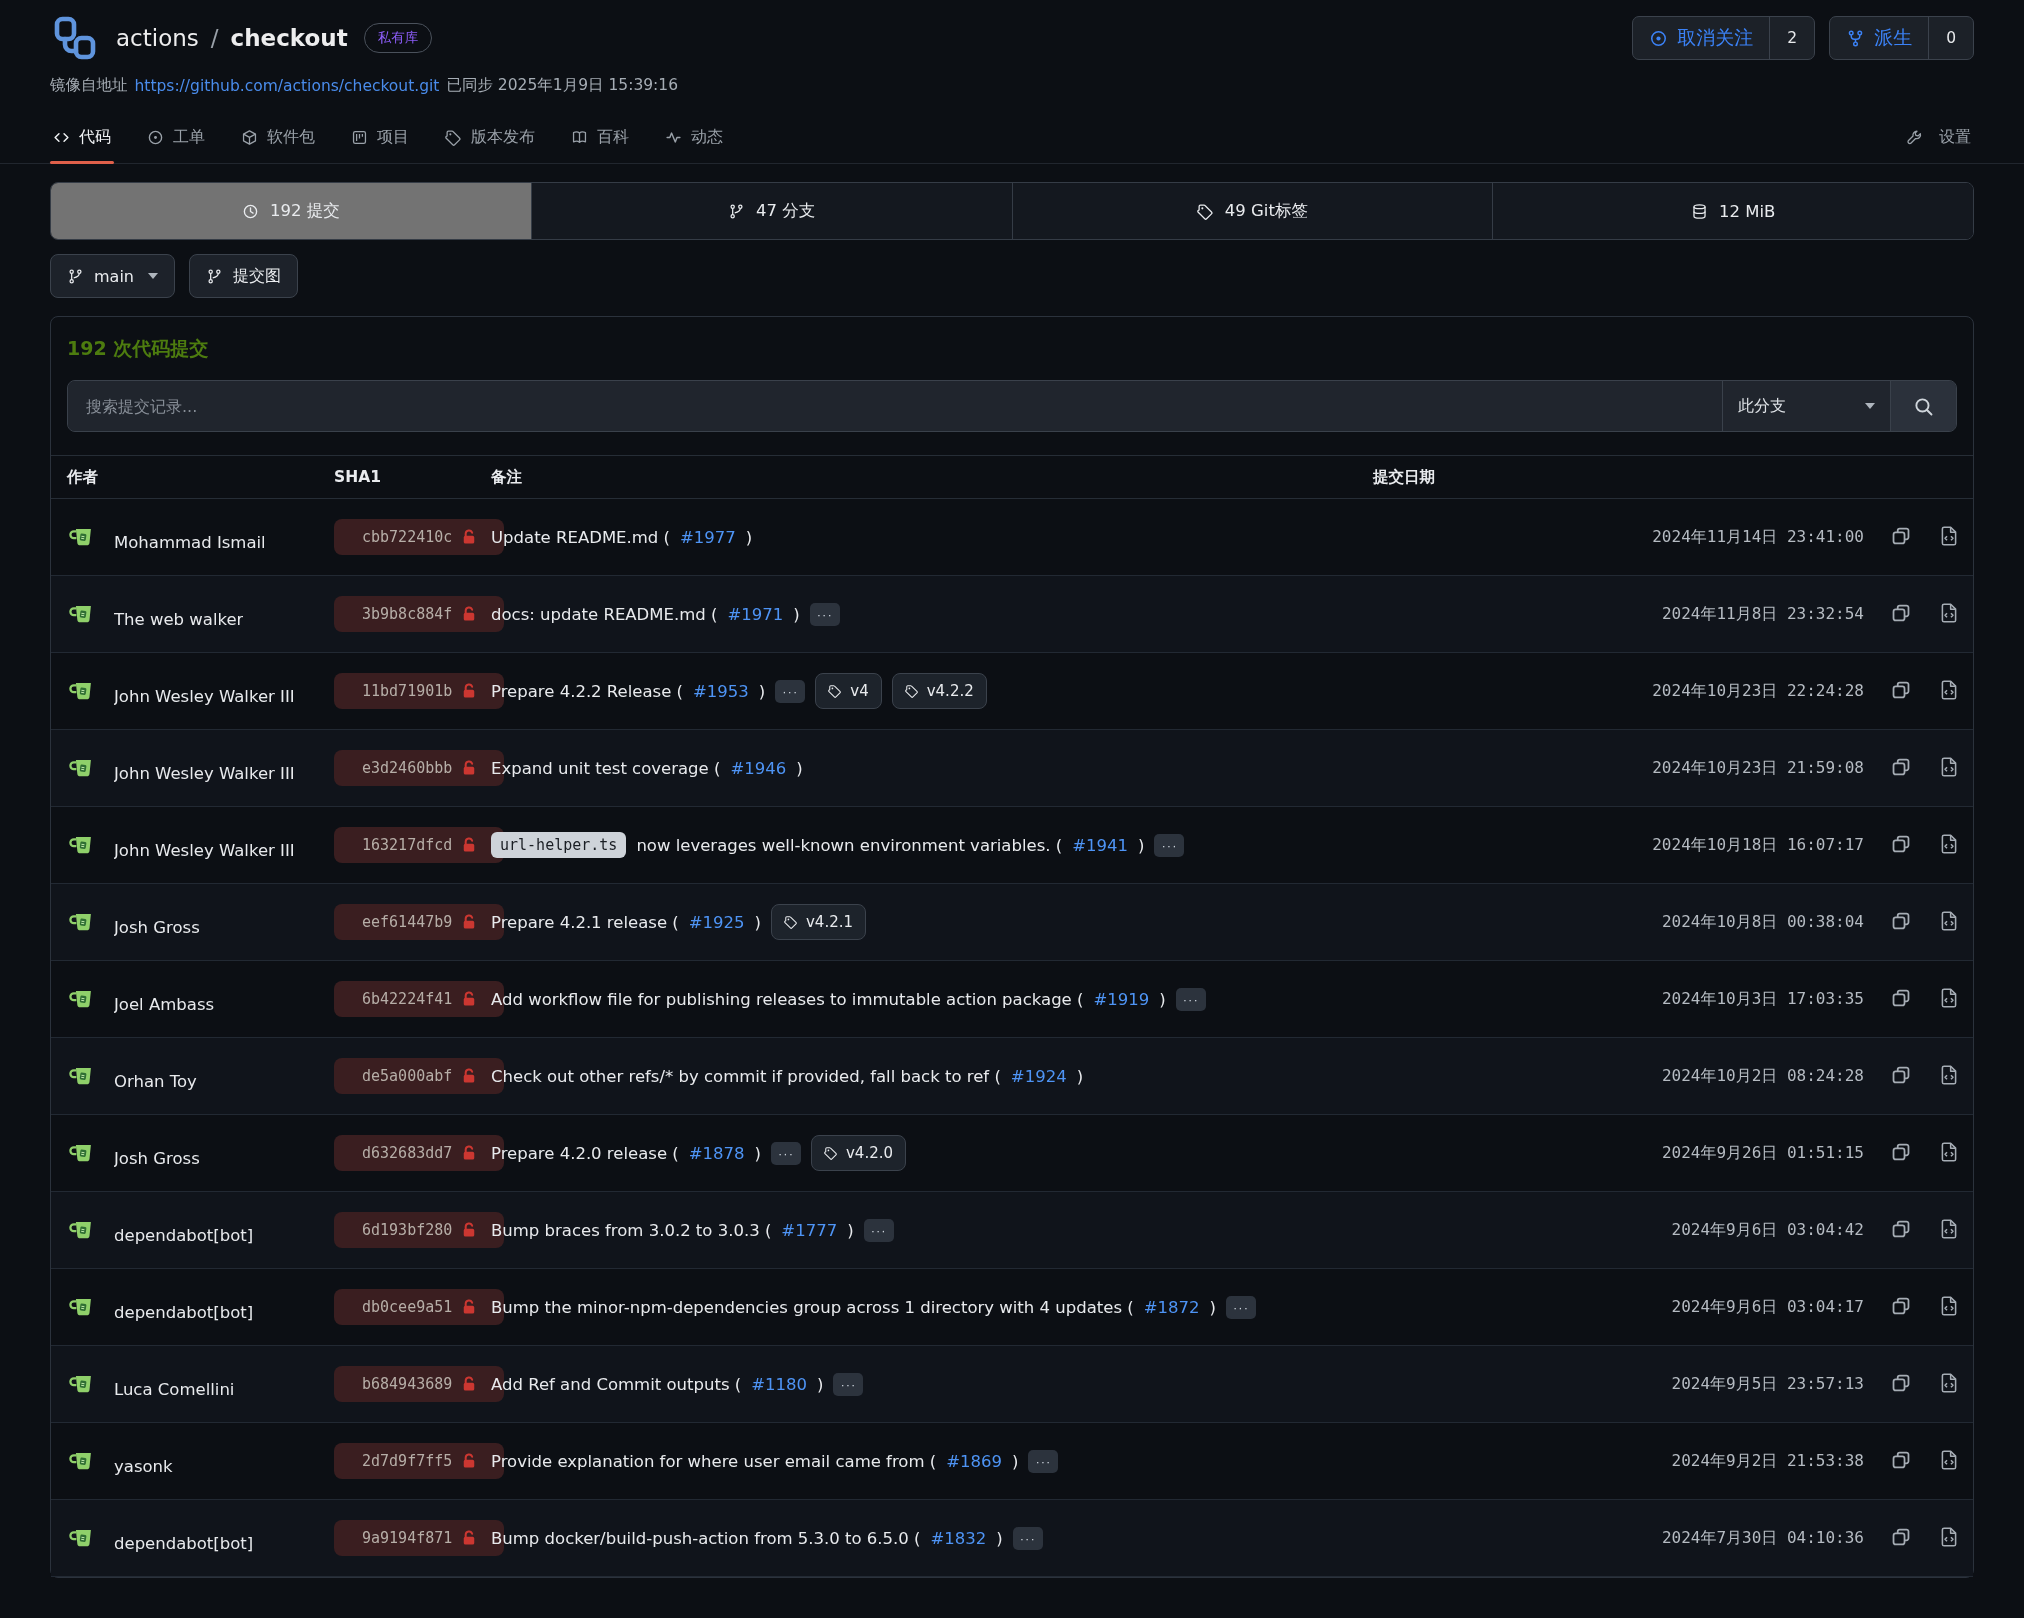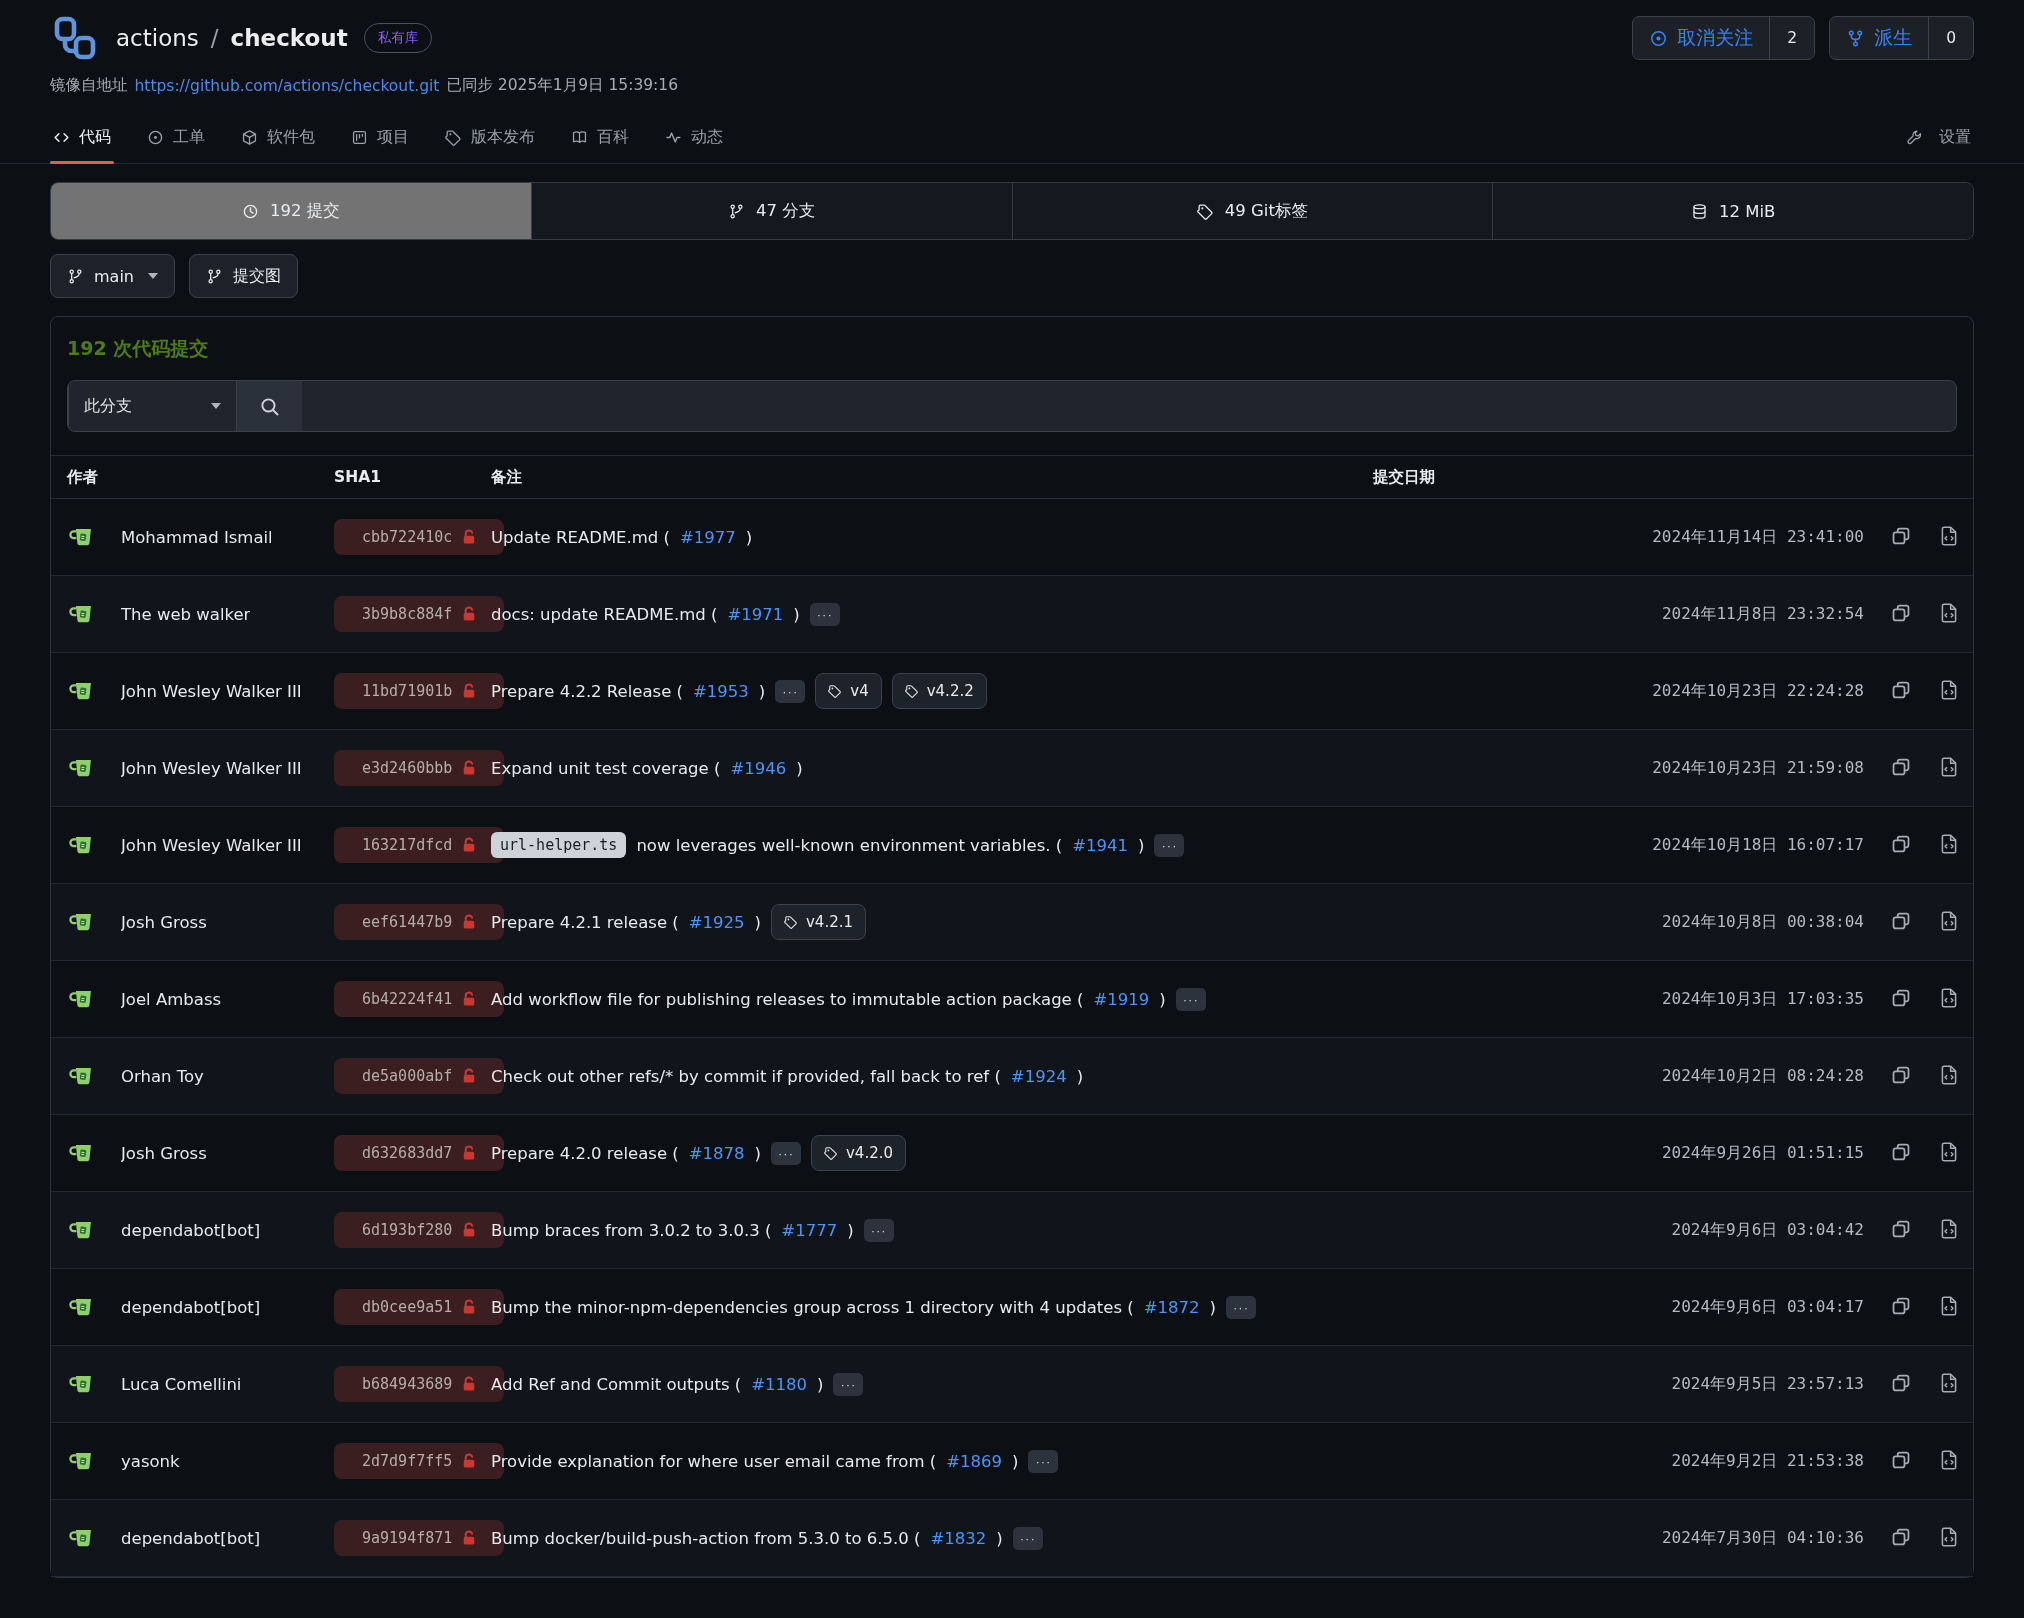--- a/index.html
+++ b/index.html
@@ -78,21 +78,21 @@
 
   
   .thead { display:flex; align-items:center; height:44px; font-size:15.5px; font-weight:bold;
     color:#e9ebee; border-top:1px solid #262d36; border-bottom:1px solid #262d36; }
   .col-author { width:283px; padding-left:16px; flex:0 0 auto; }
   .col-sha { width:157px; flex:0 0 auto; }
   .col-msg { flex:1 1 auto; min-width:0; }
   .col-date { width:600px; flex:0 0 auto; }
   .trow { display:flex; align-items:center; height:77px; border-bottom:1px solid #222933; }
   .trow:nth-child(even) { background:#10141b; }
-  .c-author { display:flex; align-items:center; gap:24px; }
+  .c-author { display:flex; align-items:flex-end; gap:17px; }
   .avatar { width:30px; height:30px; }
   .avatar svg { width:100%; height:100%; }
   .author-name { font-size:16.5px; color:#e8eaed; white-space:nowrap; overflow:hidden; }
   .sha-badge { display:inline-flex; align-items:center; gap:10px; background:#3a1e20;
     border-radius:8px; padding:9px 28px; cursor:pointer; }
   .sha-badge .sha { font-size:15px; color:#b6aea7; }
   .sha-badge .ic { width:14px; height:18px; color:#cb3731; }
   .c-msg { display:flex; align-items:center; gap:10px; font-size:16.5px; font-weight:500;
     color:#e8eaed; white-space:nowrap; overflow:hidden; padding-right:12px; }
   .code-chip { background:#ced3d9; color:#1a1e24; border-radius:6px; padding:4px 9px;
@@ -302,20 +302,21 @@
           </svg>
         </span>
       <span>提交图</span>
     </span>
   </div>
 
   <div class="panel">
     <div class="panel-title">192 次代码提交</div>
 
     <div class="search-row">
+      <input class="search-input" placeholder="搜索提交记录..." style="">
       <span class="scope-select">
         <span>此分支</span>
         <span class="caret"></span>
       </span>
       <span class="search-btn">
         <span class="ic">
             <svg viewBox="0 0 20 20" fill="none" stroke="currentColor" stroke-width="1.8" stroke-linecap="round">
               <circle cx="9" cy="9" r="5.8"></circle>
               <path d="M13.3 13.3 17.6 17.6"></path>
             </svg>

